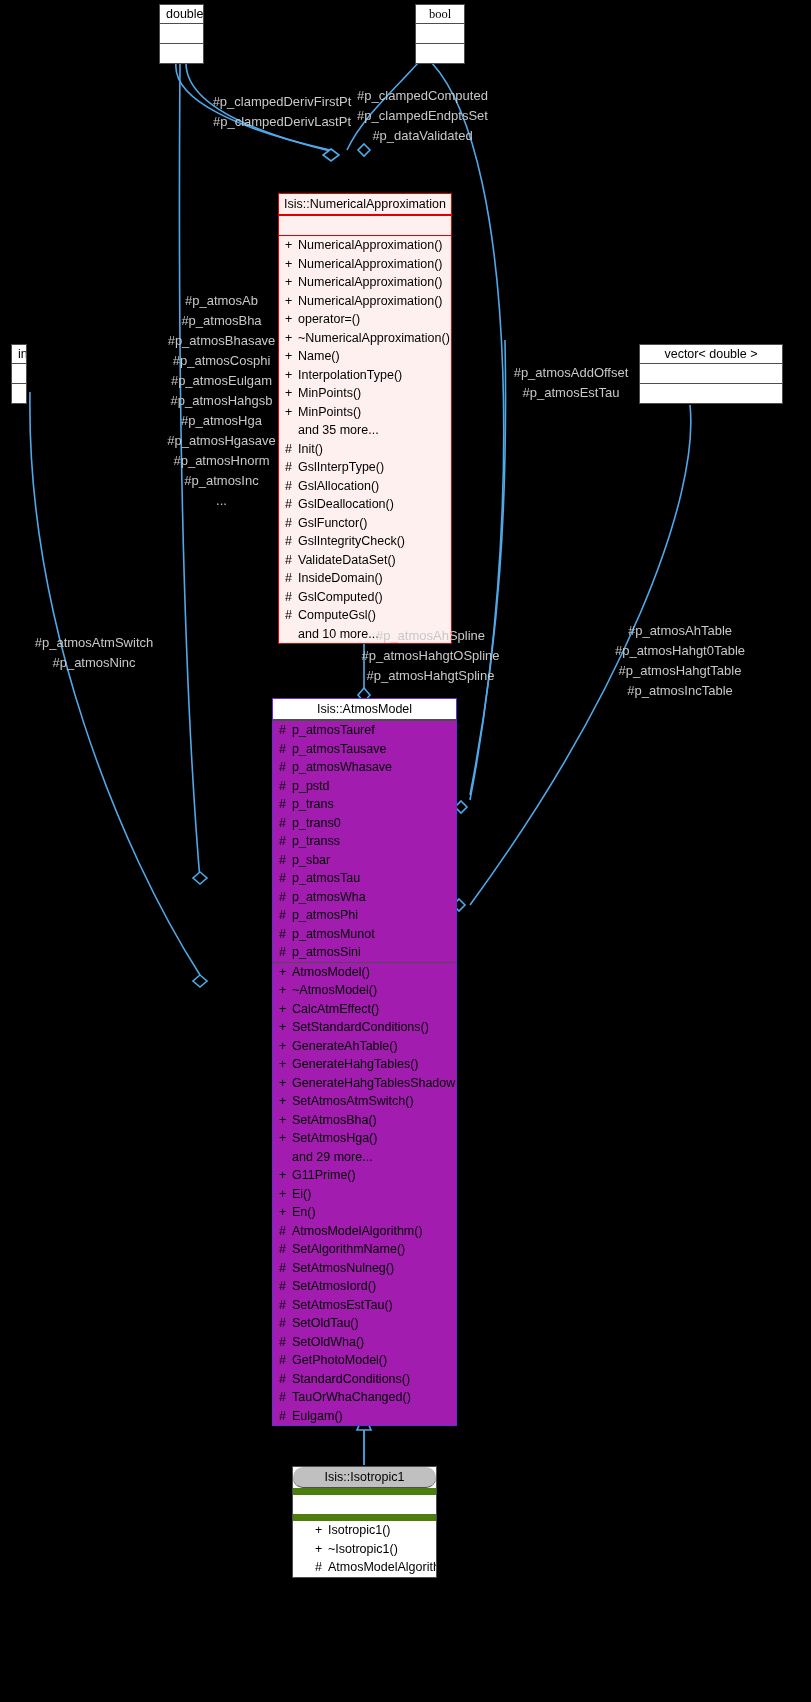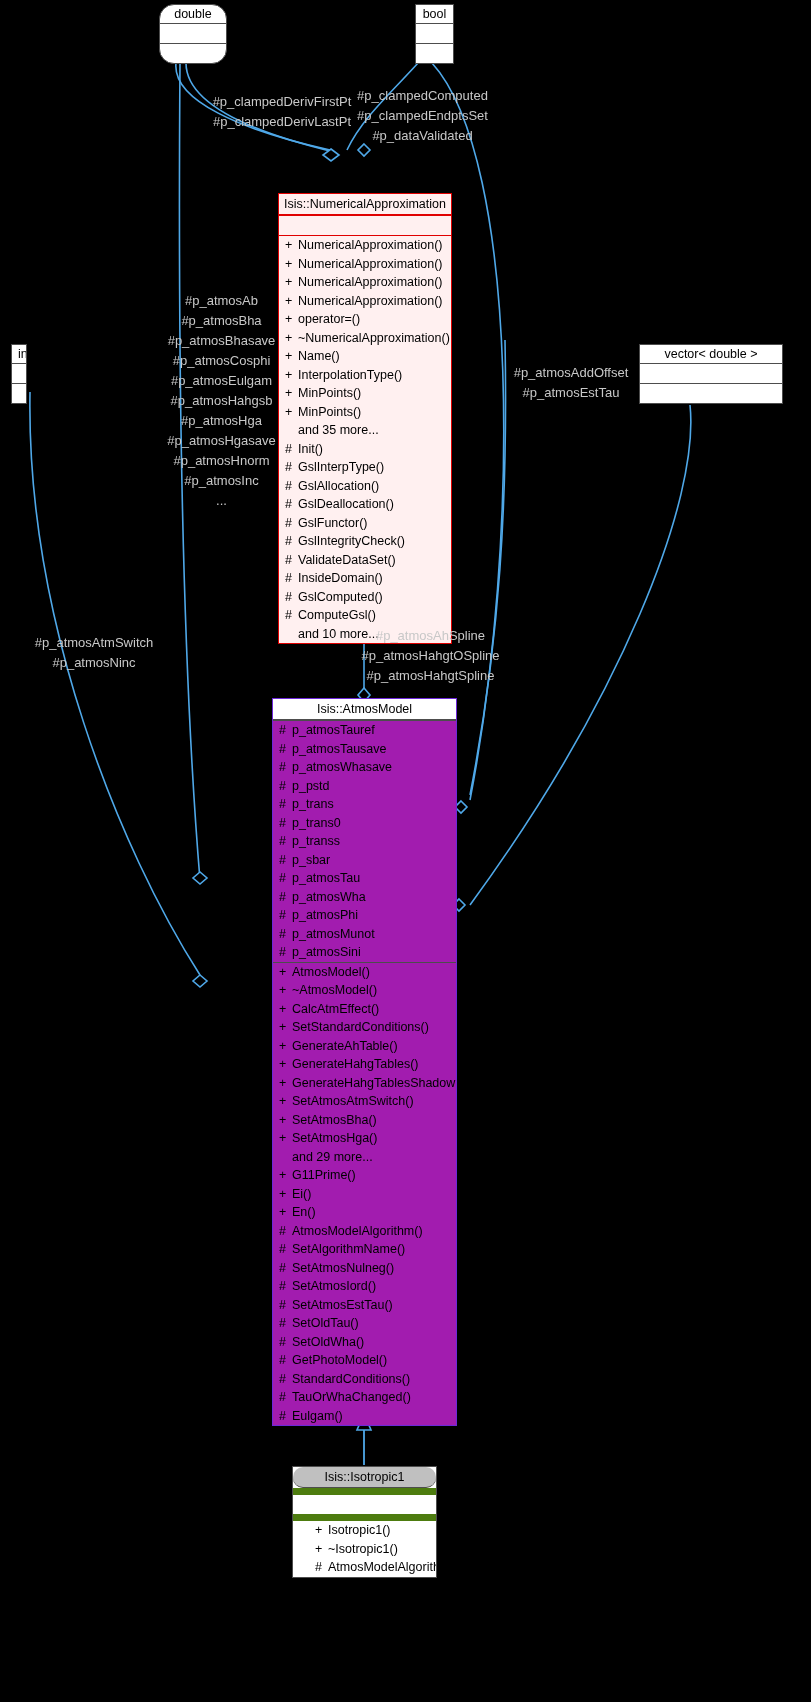--- a/index.html
+++ b/index.html
@@ -73,27 +73,27 @@
       <polygon points="461,801 467,807 461,813 455,807"></polygon>
       <polygon points="459,899 465,905 459,911 453,905"></polygon>
     </g>
 
     <g>
       <line x1="364" y1="1465" x2="364" y2="1425" stroke="#4fa8e8" stroke-width="1.8"></line>
       <polygon points="364,1414 371,1430 357,1430" fill="#000" stroke="#4fa8e8" stroke-width="1.6"></polygon>
     </g>
   </svg>
 
-  <div class="node tbox" id="node-double" style="left:159px;top:4px;width:68px;border-radius:15px;">
+  <div class="node tbox" id="node-double" style="left:159px;top:4px;width:45px;">
     <div class="title">double</div>
     <div class="empty"></div>
     <div class="empty"></div>
   </div>
 
-  <div class="node tbox" id="node-bool" style="left:415px;top:4px;width:39px;">
+  <div class="node tbox" id="node-bool" style="left:415px;top:4px;width:50px;font-family:Liberation Serif, serif;">
     <div class="title">bool</div>
     <div class="empty"></div>
     <div class="empty"></div>
   </div>
 
   <div class="node tbox" id="node-int" style="left:11px;top:344px;width:16px;">
     <div class="title">int</div>
     <div class="empty"></div>
     <div class="empty"></div>
   </div>
@@ -215,14 +215,18 @@
   <div class="edgelabel el-center" style="left:14px;top:633px;width:160px;">#p_atmosAtmSwitch
 #p_atmosNinc</div>
 
   <div class="edgelabel el-center" style="left:358px;top:626px;width:145px;">#p_atmosAhSpline
 #p_atmosHahgtOSpline
 #p_atmosHahgtSpline</div>
 
   <div class="edgelabel el-center" style="left:511px;top:363px;width:120px;">#p_atmosAddOffset
 #p_atmosEstTau</div>
 
+  <div class="edgelabel el-center" style="left:600px;top:621px;width:160px;">#p_atmosAhTable
+#p_atmosHahgt0Table
+#p_atmosHahgtTable
+#p_atmosIncTable</div>
 
 </div>
 
 </body></html>

